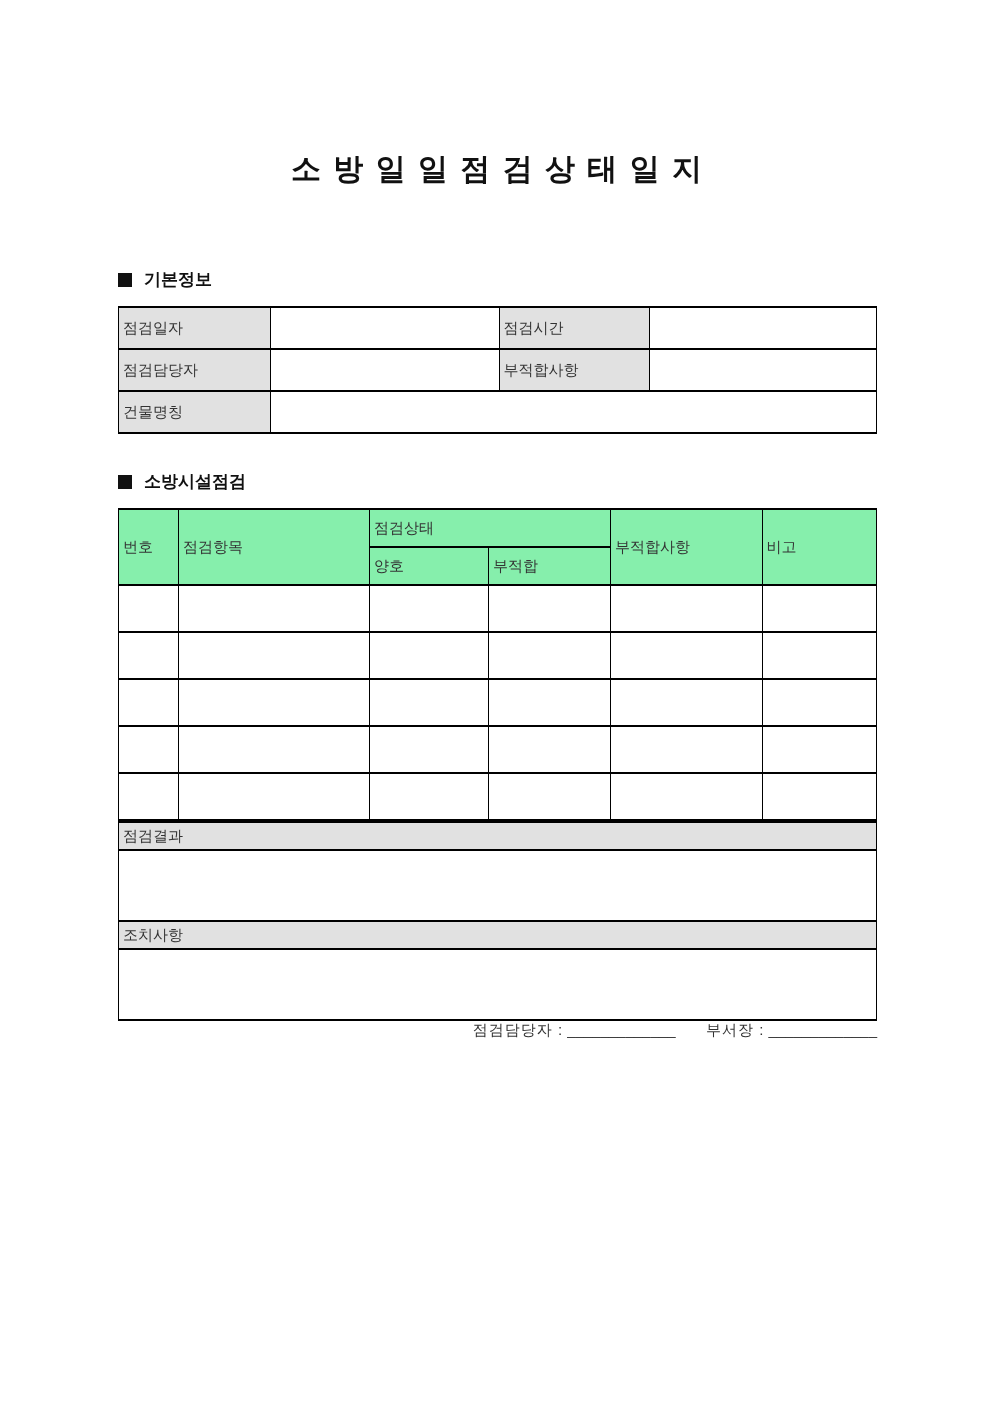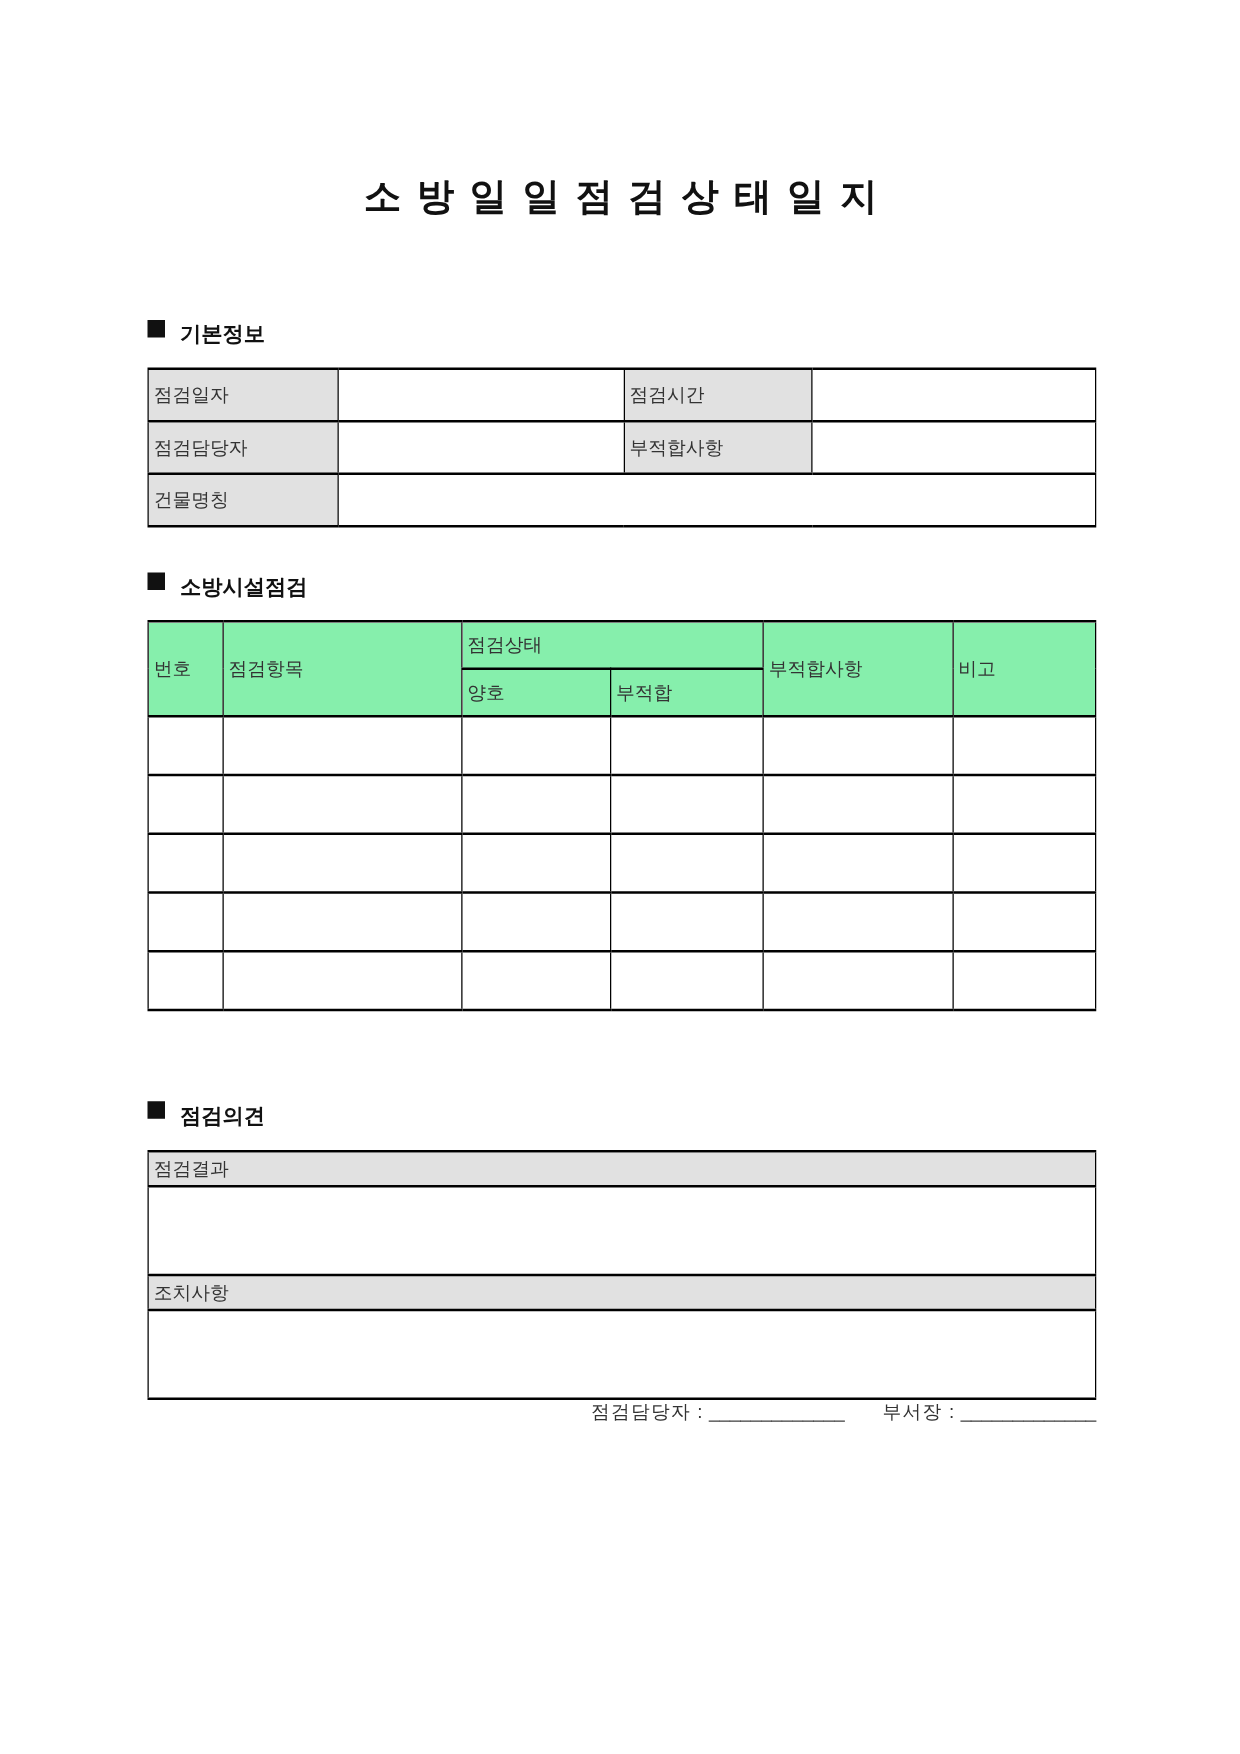--- a/index.html
+++ b/index.html
@@ -10,33 +10,34 @@
     height: 1403px;
     margin: 0 auto;
     background: #ffffff;
     font-family: "Liberation Sans", "DejaVu Sans", sans-serif;
     color: #222222;
   }
   .content {
     position: absolute;
     left: 118px;
     width: 759px;
-    top: 4px;
+    top: 16px;
   }
   .doc-title {
     margin-top: 133px;
     text-align: center;
     font-size: 30px;
     font-weight: bold;
     letter-spacing: 2px;
     color: #111111;
     white-space: nowrap;
   }
   .section-heading {
     display: flex;
+    align-items: center;
     gap: 12px;
     font-size: 17px;
     font-weight: bold;
     color: #111111;
   }
   .section-heading .bullet {
     display: inline-block;
     width: 14px;
     height: 14px;
     background: #111111;
@@ -184,24 +185,20 @@
           <td class="cell-value"></td>
           <td class="cell-value"></td>
           <td class="cell-value"></td>
           <td class="cell-value"></td>
           <td class="cell-value"></td>
           <td class="cell-value"></td>
         </tr>
       </tbody>
     </table>
 
-    <div class="section-heading heading-opinion">
-      <span class="bullet"></span>
-      <span>점검의견</span>
-    </div>
 
     <table class="tbl opinion-table">
       <tbody>
         <tr class="opinion-hdr">
           <td class="cell-label">점검결과</td>
         </tr>
         <tr class="opinion-blank">
           <td class="cell-value"></td>
         </tr>
         <tr class="opinion-hdr">

